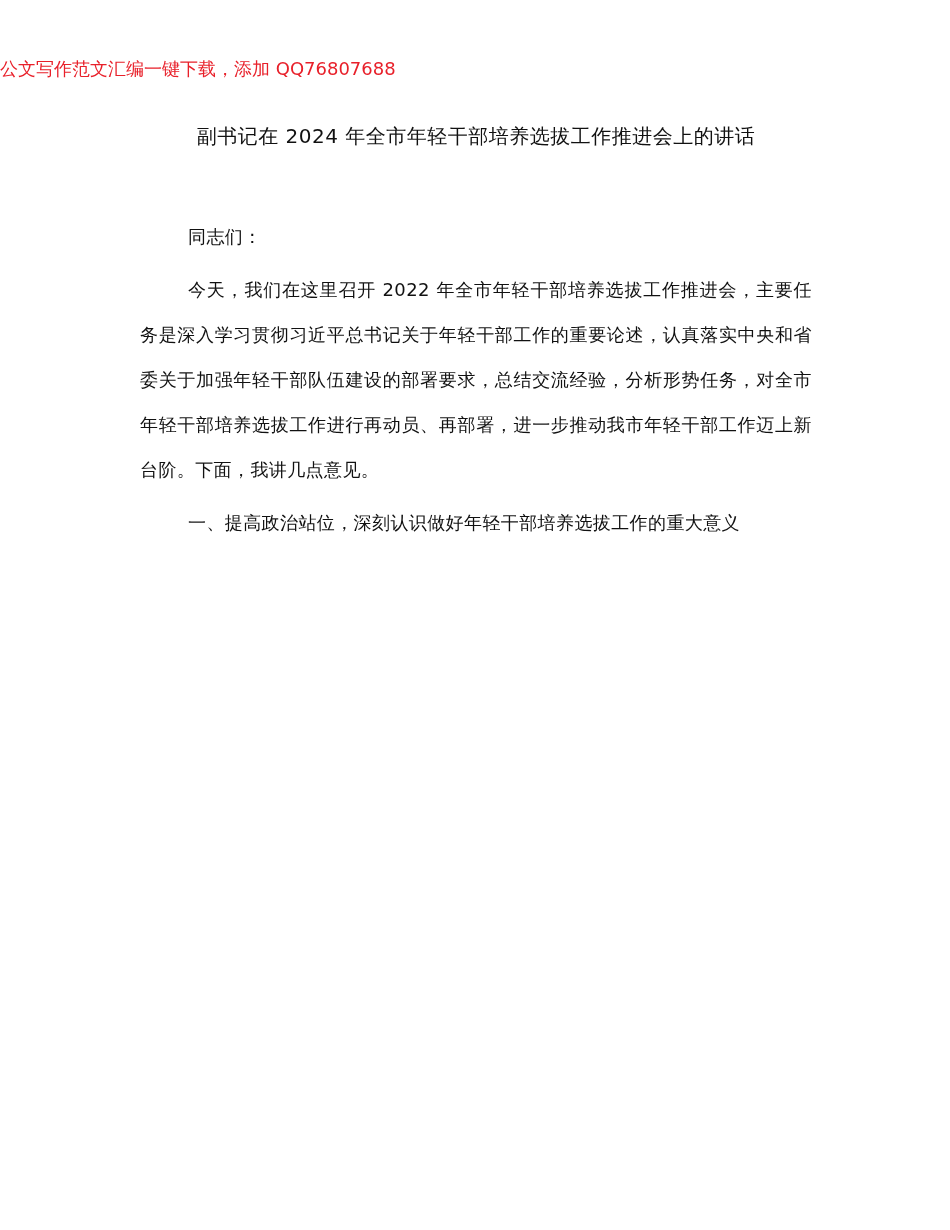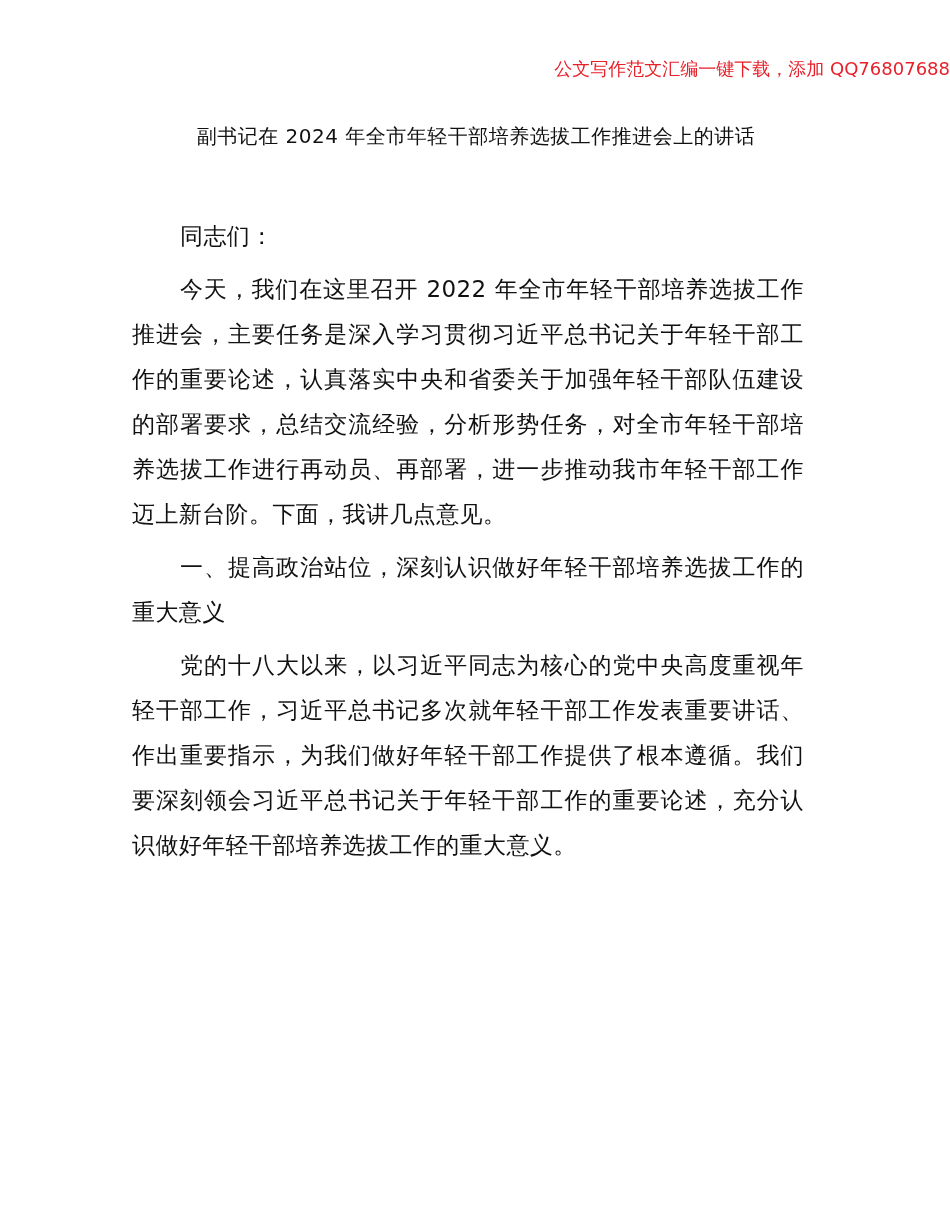--- a/index.html
+++ b/index.html
@@ -20,42 +20,42 @@
       left: 0; top: 0;
       width: 950px;
       height: 1230px;
       background: #ffffff;
     }
     .watermark {
       position: absolute;
       top: 56px;
       left: 0;
       width: 950px;
-      text-align: right;
+      text-align: left;
       font-size: 18px;
       line-height: 26px;
       color: #e8202a;
       letter-spacing: 0px;
     }
     .title {
       position: absolute;
       top: 112px;
       left: 140px;
       width: 672px;
       text-align: center;
       font-size: 20px;
       line-height: 48px;
       color: #111111;
       letter-spacing: 0.5px;
     }
     .body-text {
       position: absolute;
-      left: 132px;
+      left: 140px;
       width: 672px;
-      font-size: 23px;
+      font-size: 18px;
       line-height: 45px;
       color: #111111;
       text-align: justify;
       letter-spacing: 0.4px;
     }
     .para {
       margin: 0 0 8px 0;
       text-indent: 48px;
     }
     .salutation {
@@ -72,17 +72,16 @@
 
   <div class="title">副书记在 2024 年全市年轻干部培养选拔工作推进会上的讲话</div>
 
   <div class="body-text" style="top: 214px;">
     <p class="salutation">同志们：</p>
 
     <p class="para">今天，我们在这里召开 2022 年全市年轻干部培养选拔工作推进会，主要任务是深入学习贯彻习近平总书记关于年轻干部工作的重要论述，认真落实中央和省委关于加强年轻干部队伍建设的部署要求，总结交流经验，分析形势任务，对全市年轻干部培养选拔工作进行再动员、再部署，进一步推动我市年轻干部工作迈上新台阶。下面，我讲几点意见。</p>
 
     <p class="para">一、提高政治站位，深刻认识做好年轻干部培养选拔工作的重大意义</p>
 
-    <p class="para">党的十八大以来，以习近平同志为核心的党中央高度重视年轻干部工作，习近平总书记多次就年轻干部工作发表重要讲话、作出重要指示，为我们做好年轻干部工作提供了根本遵循。我们要深刻领会习近平总书记关于年轻干部工作的重要论述，充分认识做好年轻干部培养选拔工作的重大意义。</p>
 
   </div>
 
 </div>
 
 </body></html>

